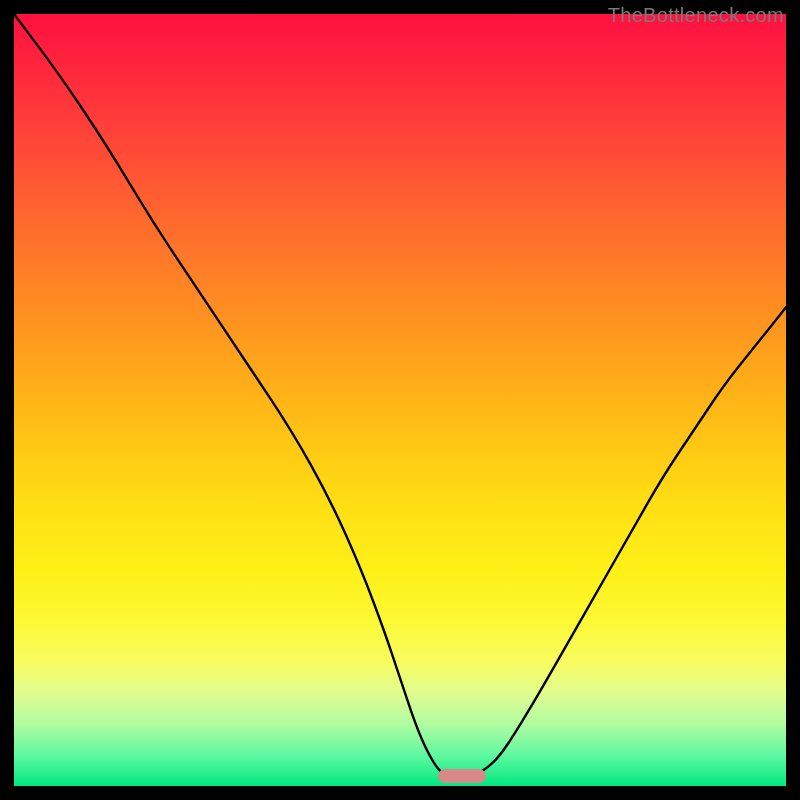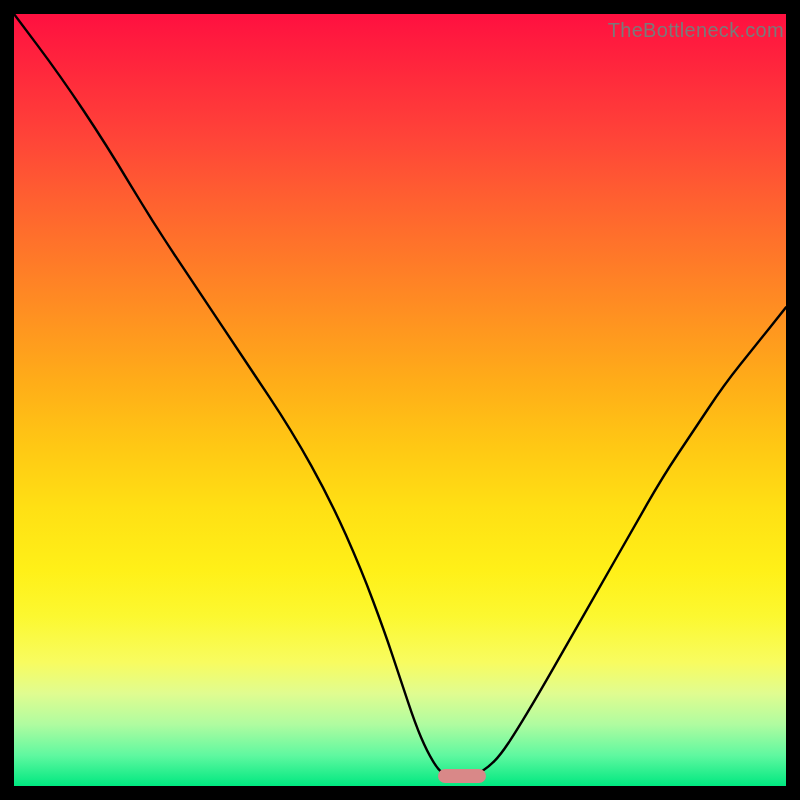--- a/index.html
+++ b/index.html
@@ -37,21 +37,20 @@
   }
   .attribution {
     position: absolute;
     top: 4px;
     right: 16px;
     color: #7a7a7a;
     font-size: 20px;
     font-weight: 500;
     letter-spacing: 0.3px;
     z-index: 10;
-    margin-top: 15px;
   }
   svg.curves {
     position: absolute;
     left: 0;
     top: 0;
     width: 100%;
     height: 100%;
     z-index: 5;
   }
   .marker {

